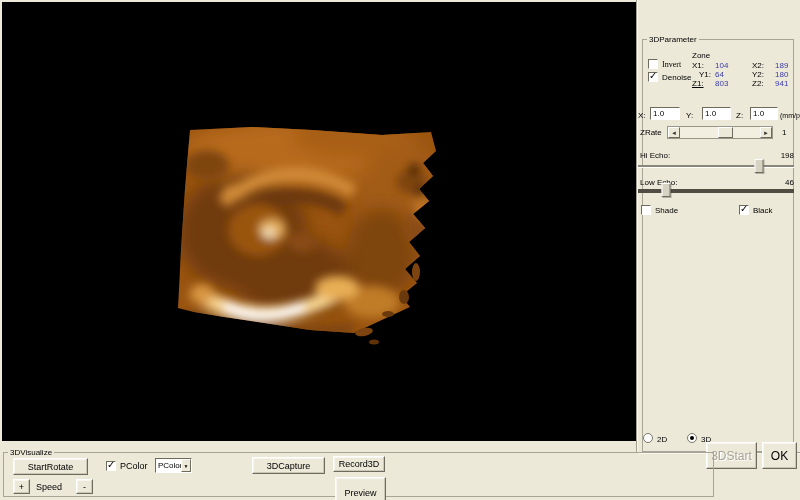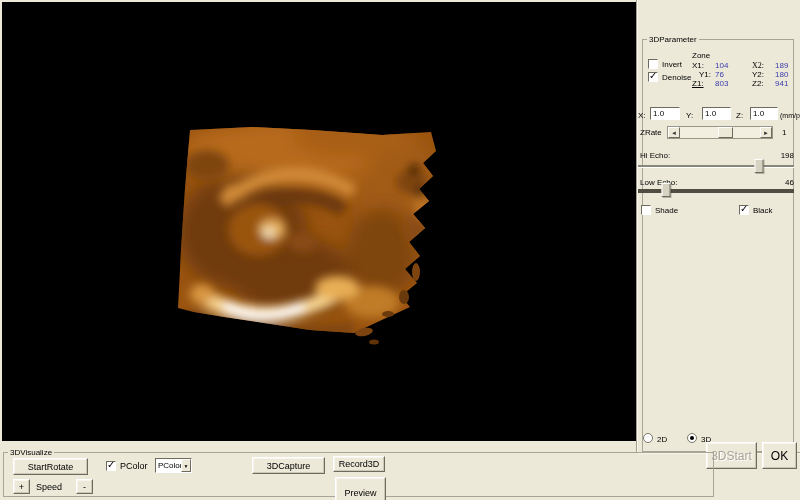--- a/index.html
+++ b/index.html
@@ -131,36 +131,36 @@
   <div class="v-divider"></div>
   <div class="h-divider-right"></div>
 
   <div class="right-panel">
 
     <div class="groupbox" style="left:6px;top:39px;width:152px;height:413px;">
       <span class="group-label">3DParameter</span>
     </div>
 
     <div class="checkbox" style="left:12px;top:59px;"></div>
-    <span class="lbl" style="left:26px;top:60px;">Invert</span>
+    <span class="lbl" style="left:26px;top:60px;font-family:Liberation Serif, serif;">Invert</span>
 
     <div class="checkbox on" style="left:12px;top:72px;"></div>
     <span class="lbl" style="left:26px;top:73px;">Denoise</span>
 
     <span class="lbl" style="left:56px;top:51px;">Zone</span>
 
     <div style="position:absolute;left:56px;top:61px;">
       <span class="lbl" style="left:0;top:0;">X1:</span>
       <span class="val" style="left:23px;top:0;">104</span>
-      <span class="lbl" style="left:60px;top:0;font-family:Liberation Serif, serif;">X2:</span>
+      <span class="lbl" style="left:60px;top:0;">X2:</span>
       <span class="val" style="left:83px;top:0;">189</span>
     </div>
     <div style="position:absolute;left:56px;top:70px;">
       <span class="lbl" style="left:7px;top:0;">Y1:</span>
-      <span class="val" style="left:23px;top:0;">76</span>
+      <span class="val" style="left:23px;top:0;">64</span>
       <span class="lbl" style="left:60px;top:0;">Y2:</span>
       <span class="val" style="left:83px;top:0;">180</span>
     </div>
     <div style="position:absolute;left:56px;top:79px;">
       <span class="lbl" style="left:0;top:0;text-decoration:underline;">Z1:</span>
       <span class="val" style="left:23px;top:0;">803</span>
       <span class="lbl" style="left:60px;top:0;">Z2:</span>
       <span class="val" style="left:83px;top:0;">941</span>
     </div>
 

